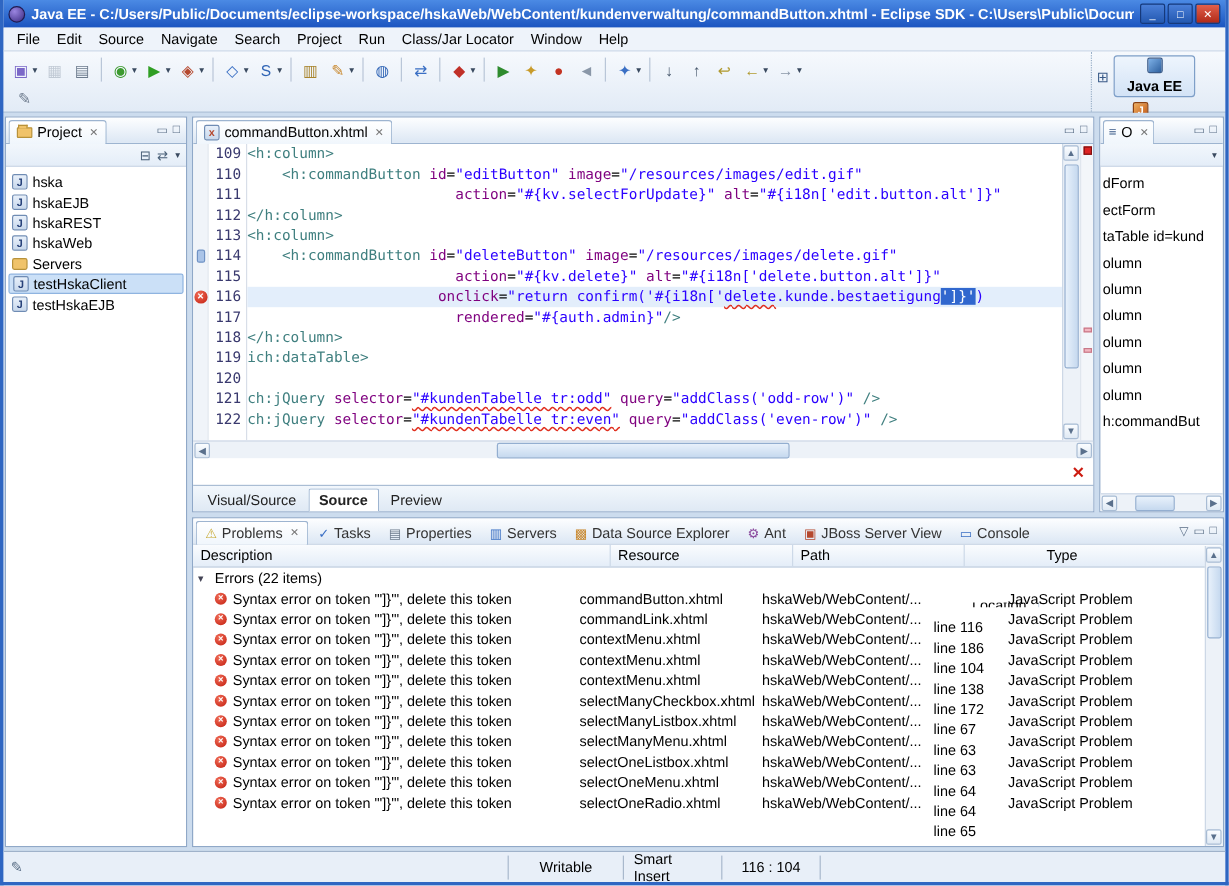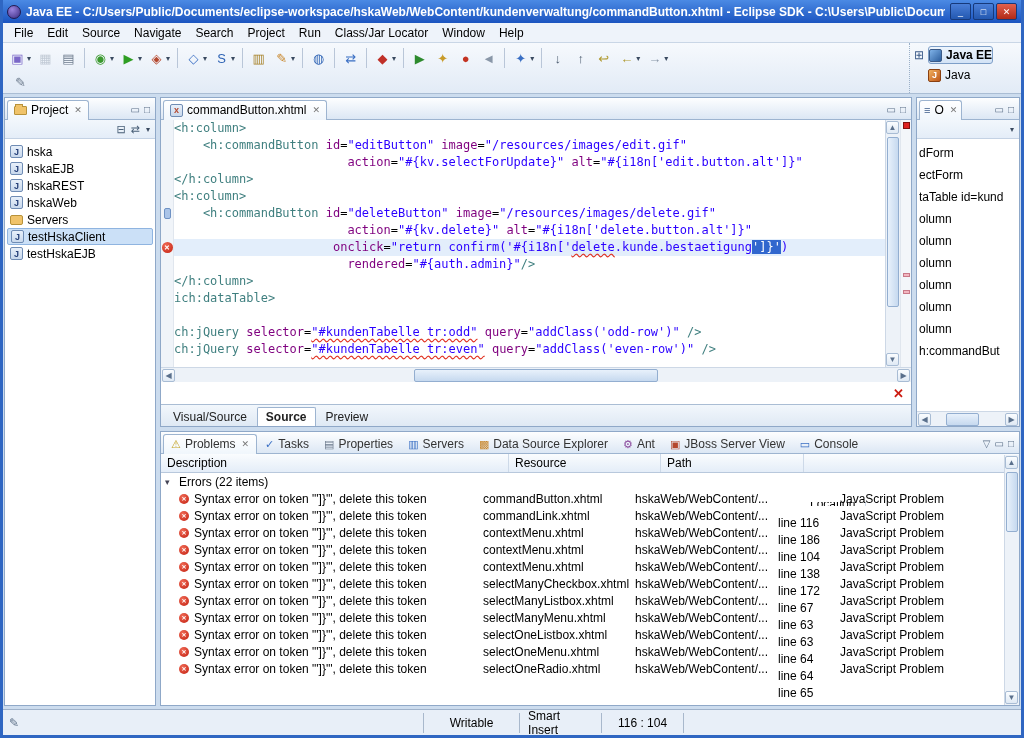--- a/index.html
+++ b/index.html
@@ -28,21 +28,21 @@
   .trow2 { height:22px; padding-left:6px; display:flex; align-items:center; }
   .tbtn { display:inline-flex; align-items:center; height:22px; padding:0 2px; border:1px solid transparent; border-radius:2px; }
   .tbtn.dis { opacity:.45; }
   .tglyph { font-size:13px; width:17px; text-align:center; }
   .dd { font-size:8px; color:#3a4a60; margin-left:1px; }
   .tsep { width:1px; height:20px; background:#b9c6d8; margin:0 4px; }
   .persp { width:112px; border-left:1px dotted #9ab0c8; padding:3px 4px; display:flex; flex-direction:column; gap:3px; }
   .persp-row { display:flex; align-items:center; gap:4px; }
   .persp-row.second { padding-left:14px; }
   .open-persp { font-size:12px; color:#3a5a88; }
-  .persp-btn { display:inline-flex; align-items:center; gap:4px; font-size:12px; padding:1px 0; }
+  .persp-btn { display:inline-flex; align-items:center; gap:4px; font-size:12px; padding:1px 10px;flex-direction:column; }
   .persp-btn.active { background:linear-gradient(#eef5fd,#d3e3f6); border:1px solid #7e9fc8; border-radius:3px; font-weight:bold; }
   .persp-icon { width:13px; height:13px; border:1px solid #3a5a88; border-radius:2px;
                 background:linear-gradient(135deg,#7fb2e8,#2d5f9e); }
   .persp-icon.java { background:linear-gradient(135deg,#f0b060,#c05818); color:#fff; font-size:9px; font-weight:bold;
                      display:grid; place-items:center; border-color:#8a4010; }
   
   .main { flex:1; display:flex; gap:4px; padding:3px 1px; background:#ccdcee; min-height:0; }
   .panel { background:#fff; border:1px solid #8fa8c8; display:flex; flex-direction:column; min-width:0; }
   .panel-tabbar { height:22px; display:flex; align-items:flex-end; background:linear-gradient(#fdfeff,#dce7f4);
                   border-bottom:1px solid #9db4d0; padding:0 2px; border-radius:2px 2px 0 0; }
@@ -376,20 +376,36 @@
                 <div class="mcell">
                   <span class="err-badge">✕</span>
                 </div>
                 <div class="mcell"></div>
                 <div class="mcell"></div>
                 <div class="mcell"></div>
                 <div class="mcell"></div>
                 <div class="mcell"></div>
                 <div class="mcell"></div>
               </div>
+            <div class="gutter" id="gutter">
+                <div class="lnum">109</div>
+                <div class="lnum">110</div>
+                <div class="lnum">111</div>
+                <div class="lnum">112</div>
+                <div class="lnum">113</div>
+                <div class="lnum">114</div>
+                <div class="lnum">115</div>
+                <div class="lnum">116</div>
+                <div class="lnum">117</div>
+                <div class="lnum">118</div>
+                <div class="lnum">119</div>
+                <div class="lnum">120</div>
+                <div class="lnum">121</div>
+                <div class="lnum">122</div>
+              </div>
             <div class="code" id="code-lines"><div class="cline"><span class="tk-tag">&lt;h:column&gt;</span></div><div class="cline"><span class="tk-tag">    &lt;h:commandButton </span><span class="tk-attr">id</span><span class="tk-op">=</span><span class="tk-val">"editButton"</span><span class="tk-op"> </span><span class="tk-attr">image</span><span class="tk-op">=</span><span class="tk-val">"/resources/images/edit.gif"</span></div><div class="cline"><span class="tk-op">                        </span><span class="tk-attr">action</span><span class="tk-op">=</span><span class="tk-val">"#{kv.selectForUpdate}"</span><span class="tk-op"> </span><span class="tk-attr">alt</span><span class="tk-op">=</span><span class="tk-val">"#{i18n['edit.button.alt']}"</span></div><div class="cline"><span class="tk-tag">&lt;/h:column&gt;</span></div><div class="cline"><span class="tk-tag">&lt;h:column&gt;</span></div><div class="cline"><span class="tk-tag">    &lt;h:commandButton </span><span class="tk-attr">id</span><span class="tk-op">=</span><span class="tk-val">"deleteButton"</span><span class="tk-op"> </span><span class="tk-attr">image</span><span class="tk-op">=</span><span class="tk-val">"/resources/images/delete.gif"</span></div><div class="cline"><span class="tk-op">                        </span><span class="tk-attr">action</span><span class="tk-op">=</span><span class="tk-val">"#{kv.delete}"</span><span class="tk-op"> </span><span class="tk-attr">alt</span><span class="tk-op">=</span><span class="tk-val">"#{i18n['delete.button.alt']}"</span></div><div class="cline cur"><span class="tk-op">                      </span><span class="tk-attr">onclick</span><span class="tk-op">=</span><span class="tk-val">"return confirm('#{i18n['</span><span class="tk-err">delete</span><span class="tk-val">.kunde.bestaetigung</span><span class="tk-sel">']}'</span><span class="tk-val">)</span></div><div class="cline"><span class="tk-op">                        </span><span class="tk-attr">rendered</span><span class="tk-op">=</span><span class="tk-val">"#{auth.admin}"</span><span class="tk-tag">/&gt;</span></div><div class="cline"><span class="tk-tag">&lt;/h:column&gt;</span></div><div class="cline"><span class="tk-tag">ich:dataTable&gt;</span></div><div class="cline"></div><div class="cline"><span class="tk-tag">ch:jQuery </span><span class="tk-attr">selector</span><span class="tk-op">=</span><span class="tk-verr">"#kundenTabelle tr:odd"</span><span class="tk-op"> </span><span class="tk-attr">query</span><span class="tk-op">=</span><span class="tk-val">"addClass('odd-row')"</span><span class="tk-tag"> /&gt;</span></div><div class="cline"><span class="tk-tag">ch:jQuery </span><span class="tk-attr">selector</span><span class="tk-op">=</span><span class="tk-verr">"#kundenTabelle tr:even"</span><span class="tk-op"> </span><span class="tk-attr">query</span><span class="tk-op">=</span><span class="tk-val">"addClass('even-row')"</span><span class="tk-tag"> /&gt;</span></div></div>
             <div class="vscroll">
               <span class="sarrow up">▲</span>
               <span class="vthumb"></span>
               <span class="sarrow down">▼</span>
             </div>
             <div class="overview">
               <span class="ov-err"></span>
               <span class="ov-mark m1"></span>
               <span class="ov-mark m2"></span>
@@ -491,20 +507,21 @@
             <span>▽</span>
             <span>▭</span>
             <span>□</span>
           </span>
         </div>
         <div class="ptable-head" id="problems-head">
             <span class="hc c0">Description</span>
             <span class="hc c1">Resource</span>
             <span class="hc c2">Path</span>
             <span class="hc c3">Location</span>
+            <span class="hc c4">Type</span>
           </div>
         <div class="ptable-body" id="problems-rows">
             <div class="prow group">
               <span class="twistie">▾</span>
               <span class="gtext">Errors (22 items)</span>
             </div>
             <div class="prow">
               <span class="pc c-desc">
                 <span class="err-badge small">✕</span>
                 <span class="desc-text">Syntax error on token "']}'", delete this token</span>

